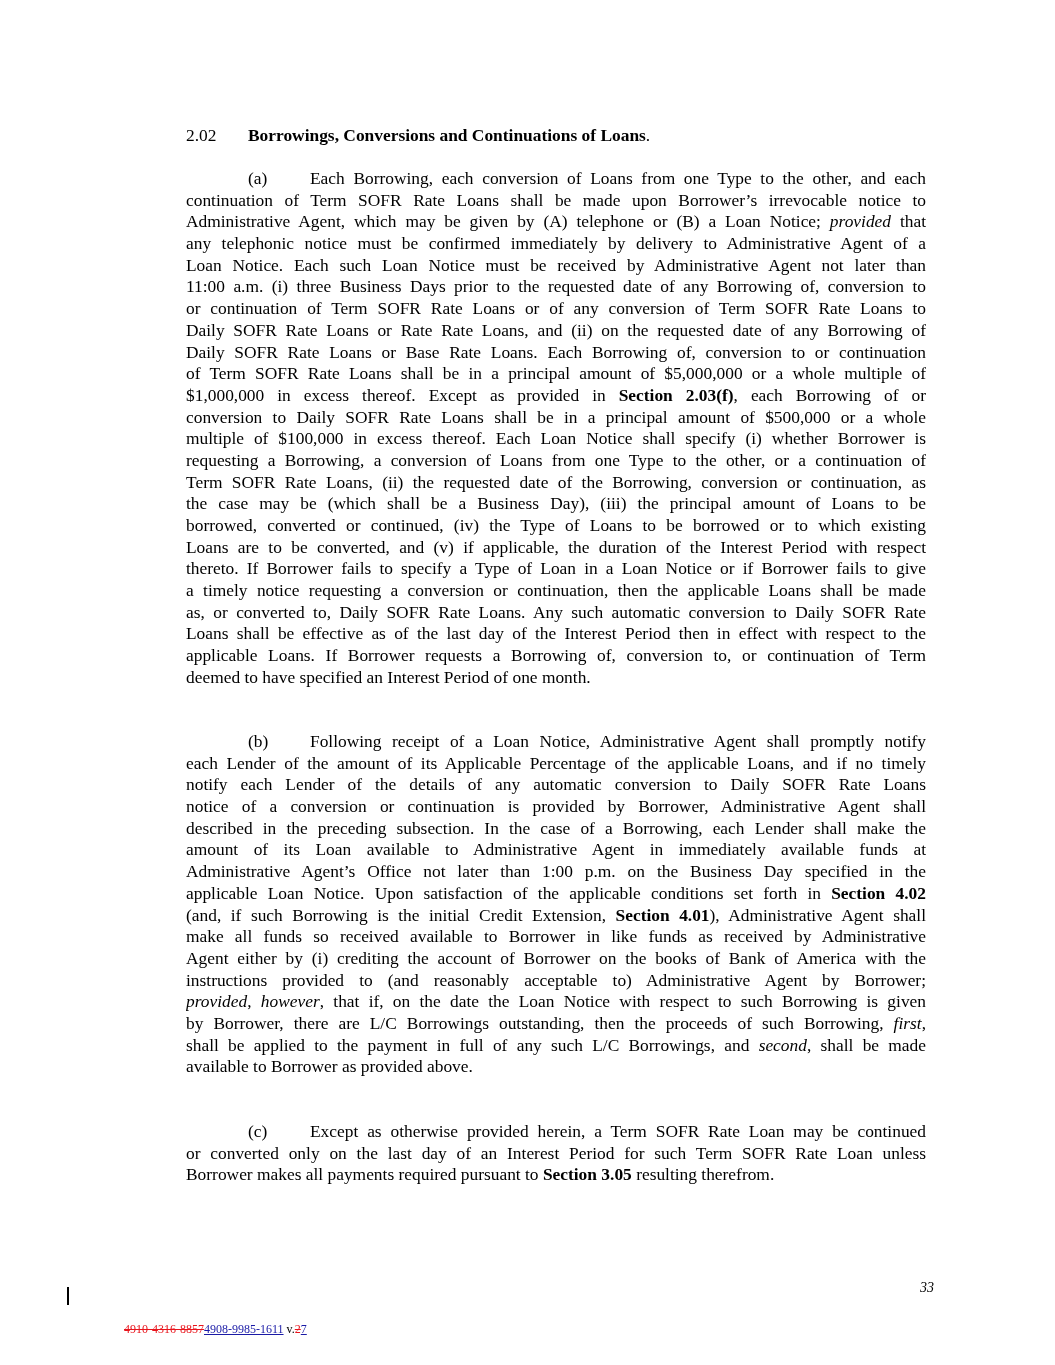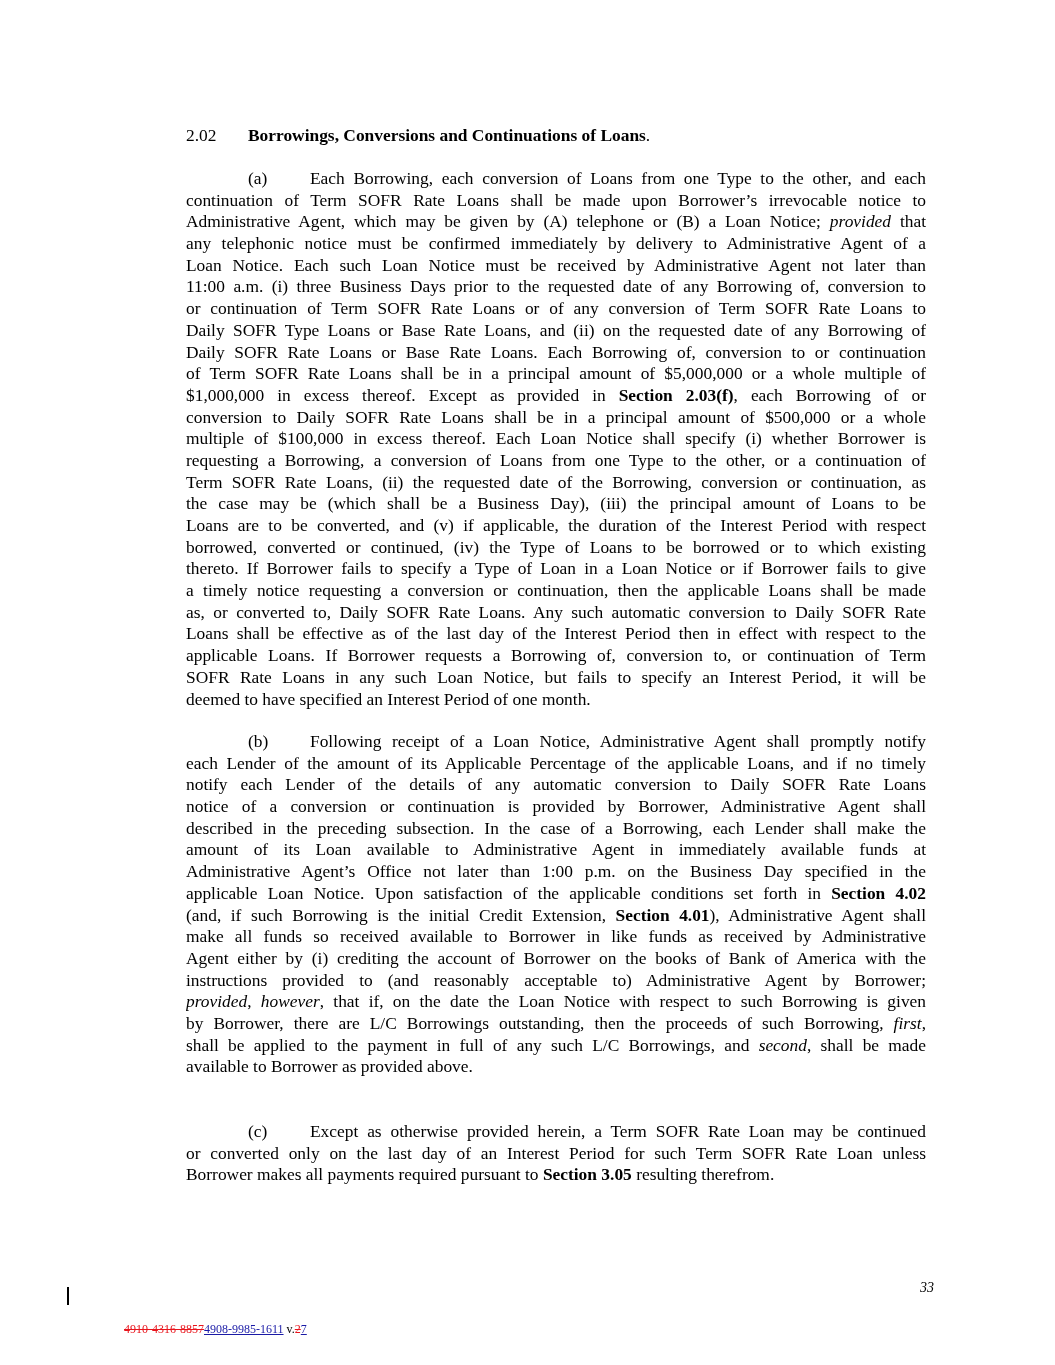--- a/index.html
+++ b/index.html
@@ -33,37 +33,36 @@
   </div>
 
   <div class="para" id="para-a" style="top:168px;">
       <div class="line first"><span class="lbl">(a)</span><span>Each Borrowing, each conversion of Loans from one Type to the other, and each</span></div>
       <div class="line"><span>continuation of Term SOFR Rate Loans shall be made upon Borrower’s irrevocable notice to</span></div>
       <div class="line"><span>Administrative Agent, which may be given by (A) telephone or (B) a Loan Notice; </span><span class="it">provided</span><span> that</span></div>
       <div class="line"><span>any telephonic notice must be confirmed immediately by delivery to Administrative Agent of a</span></div>
       <div class="line"><span>Loan Notice. Each such Loan Notice must be received by Administrative Agent not later than</span></div>
       <div class="line"><span>11:00 a.m. (i) three Business Days prior to the requested date of any Borrowing of, conversion to</span></div>
       <div class="line"><span>or continuation of Term SOFR Rate Loans or of any conversion of Term SOFR Rate Loans to</span></div>
-      <div class="line"><span>Daily SOFR Type Loans or Base Rate Loans, and (ii) on the requested date of any Borrowing of</span></div>
+      <div class="line"><span>Daily SOFR Rate Loans or Rate Rate Loans, and (ii) on the requested date of any Borrowing of</span></div>
       <div class="line"><span>Daily SOFR Rate Loans or Base Rate Loans. Each Borrowing of, conversion to or continuation</span></div>
       <div class="line"><span>of Term SOFR Rate  Loans shall be in a principal amount of $5,000,000 or a whole multiple of</span></div>
       <div class="line"><span>$1,000,000 in excess thereof. Except as provided in </span><span class="xref">Section 2.03(f)</span><span>, each Borrowing of or</span></div>
       <div class="line"><span>conversion to Daily SOFR Rate Loans shall be in a principal amount of $500,000 or a whole</span></div>
       <div class="line"><span>multiple of $100,000 in excess thereof. Each Loan Notice shall specify (i) whether Borrower is</span></div>
       <div class="line"><span>requesting a Borrowing, a conversion of Loans from one Type to the other, or a continuation of</span></div>
       <div class="line"><span>Term SOFR Rate Loans, (ii) the requested date of the Borrowing, conversion or continuation, as</span></div>
       <div class="line"><span>the case may be (which shall be a Business Day), (iii) the principal amount of Loans to be</span></div>
+      <div class="line"><span>borrowed, converted or continued, (iv) the Type of Loans to be borrowed or to which existing</span></div>
       <div class="line"><span>Loans are to be converted, and (v) if applicable, the duration of the Interest Period with respect</span></div>
-      <div class="line"><span>borrowed, converted or continued, (iv) the Type of Loans to be borrowed or to which existing</span></div>
       <div class="line"><span>thereto. If Borrower fails to specify a Type of Loan in a Loan Notice or if Borrower fails to give</span></div>
       <div class="line"><span>a timely notice requesting a conversion or continuation, then the applicable Loans shall be made</span></div>
       <div class="line"><span>as, or converted to, Daily SOFR Rate Loans. Any such automatic conversion to Daily SOFR Rate</span></div>
       <div class="line"><span>Loans shall be effective as of the last day of the Interest Period then in effect with respect to the</span></div>
       <div class="line"><span>applicable Loans. If Borrower requests a Borrowing of, conversion to, or continuation of Term</span></div>
-      <div class="line"><span>SOFR Rate Loans in any such Loan Notice, but fails to specify an Interest Period, it will be</span></div>
       <div class="line last"><span>deemed to have specified an Interest Period of one month.</span></div>
     </div>
   <div class="para" id="para-b" style="top:731px;">
       <div class="line first"><span class="lbl">(b)</span><span>Following receipt of a Loan Notice, Administrative Agent shall promptly notify</span></div>
       <div class="line"><span>each Lender of the amount of its Applicable Percentage of the applicable Loans, and if no timely</span></div>
       <div class="line"><span>notify each Lender of the details of any automatic conversion to Daily SOFR  Rate Loans</span></div>
       <div class="line"><span>notice of a conversion or continuation is provided by Borrower, Administrative Agent shall</span></div>
       <div class="line"><span>described in the preceding subsection. In the case of a Borrowing, each Lender shall make the</span></div>
       <div class="line"><span>amount of its Loan available to Administrative Agent in immediately available funds at</span></div>
       <div class="line"><span>Administrative Agent’s Office not later than 1:00 p.m. on the Business Day specified in the</span></div>

